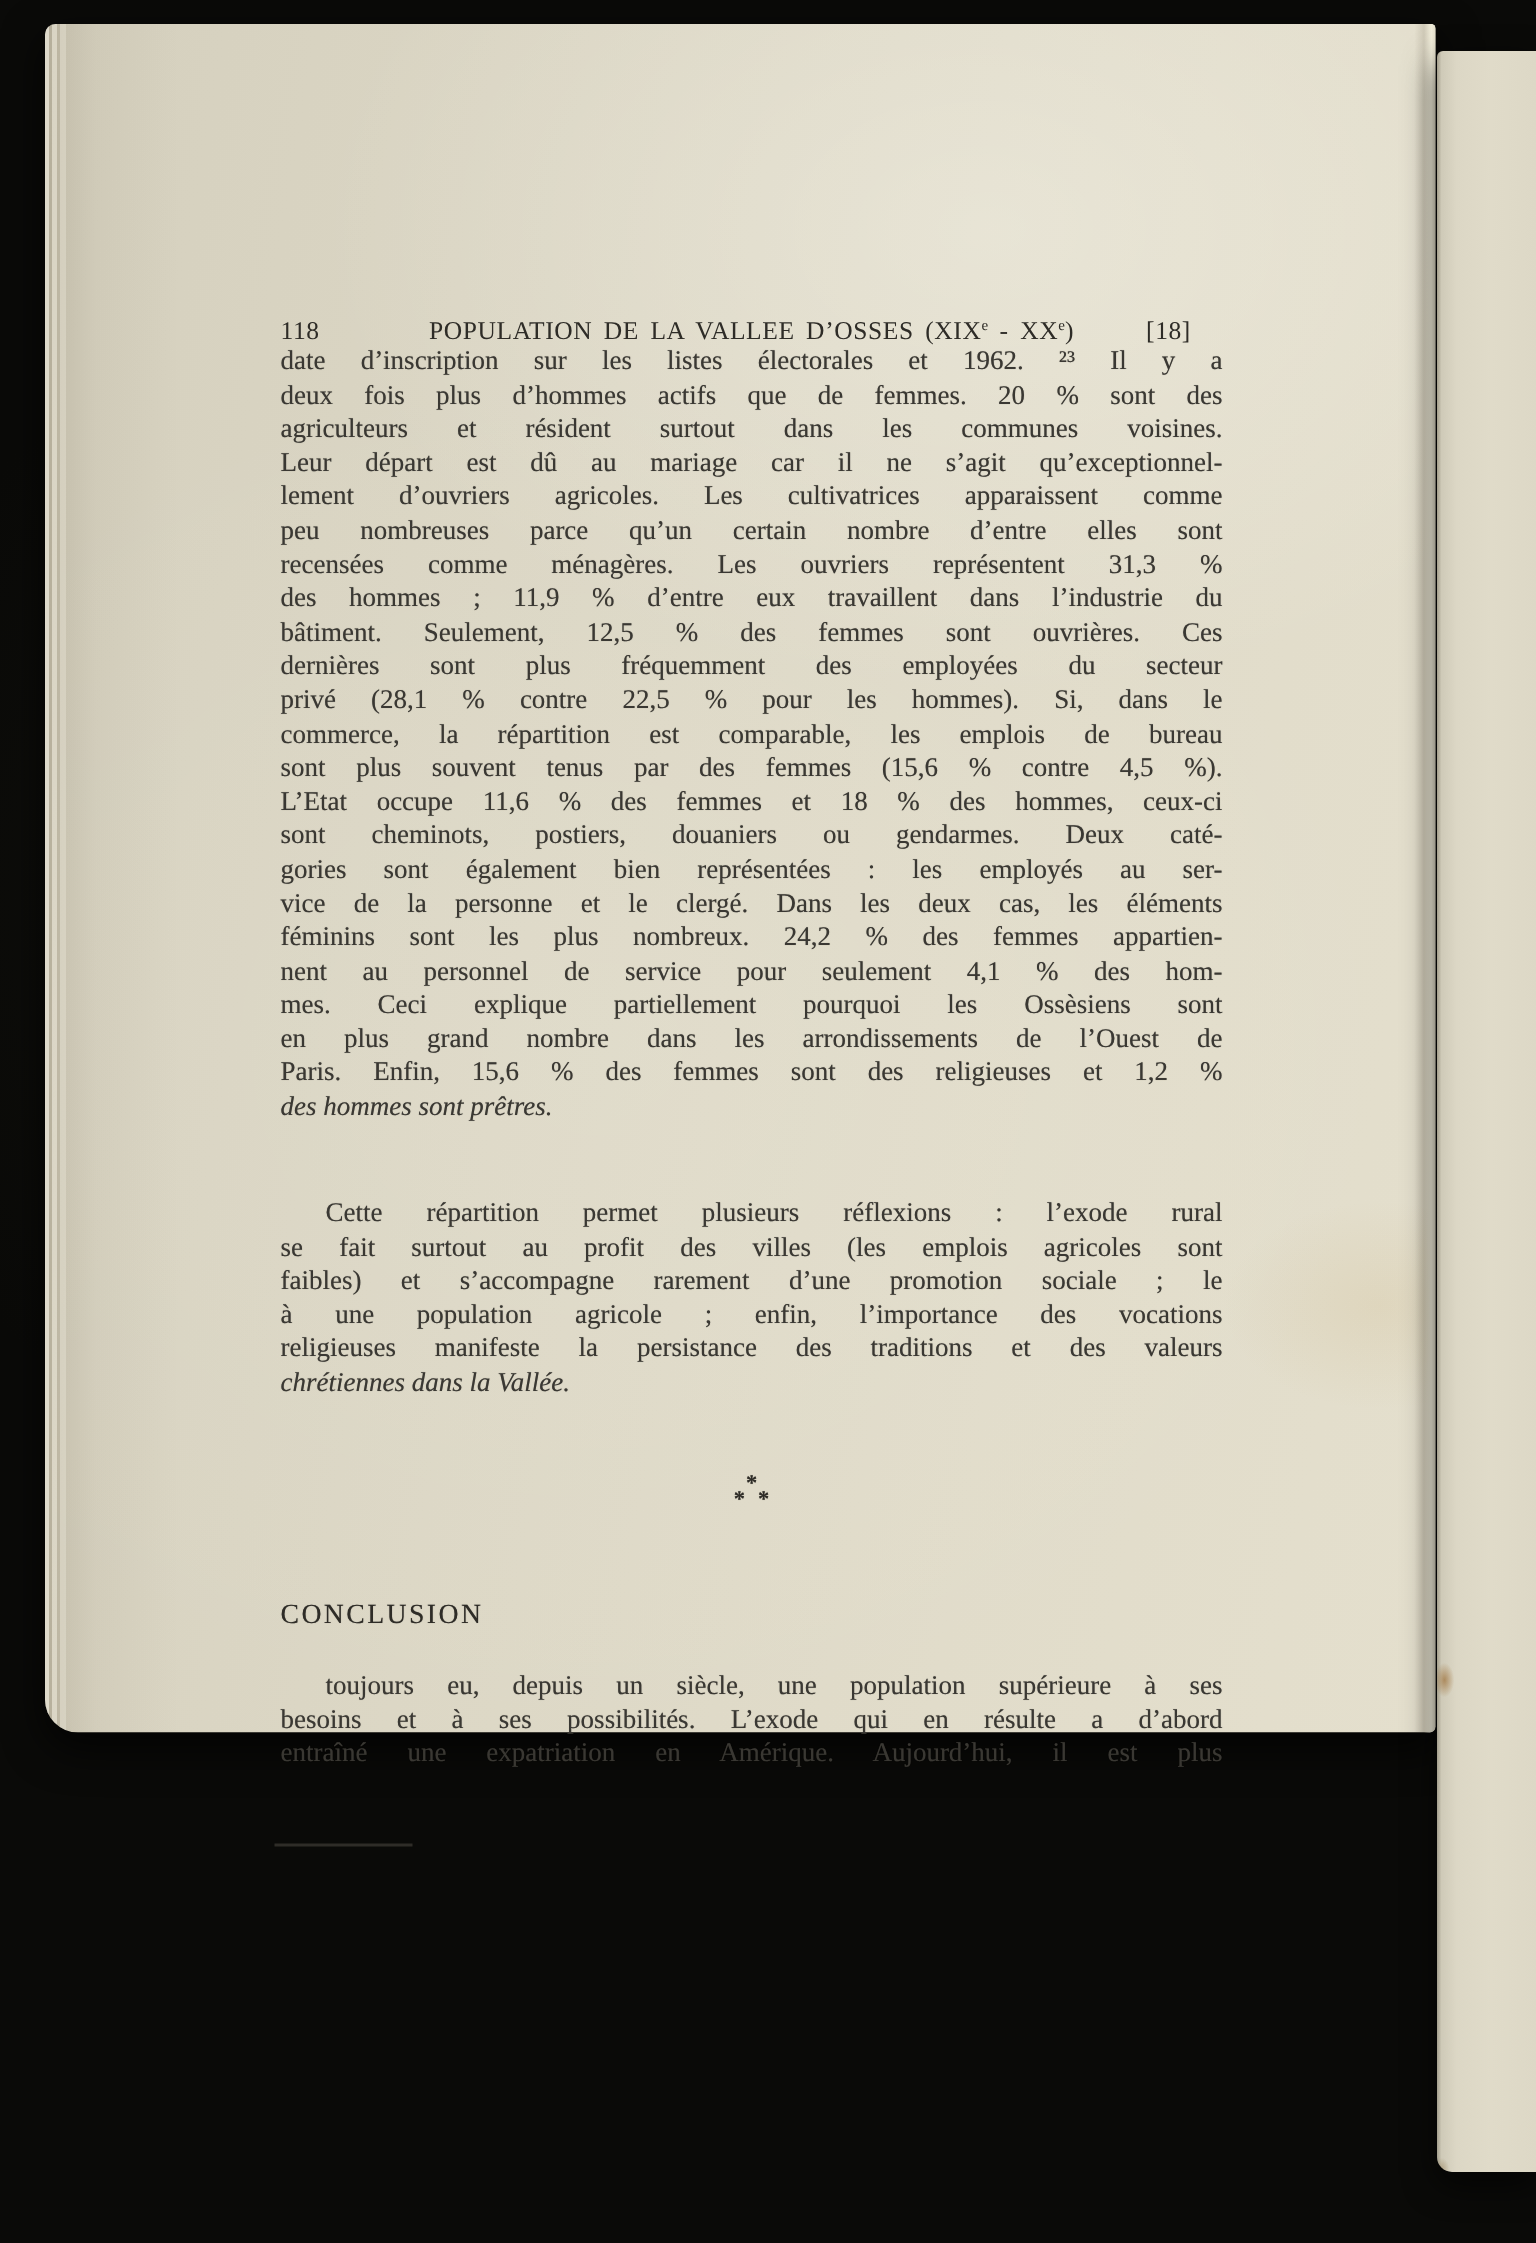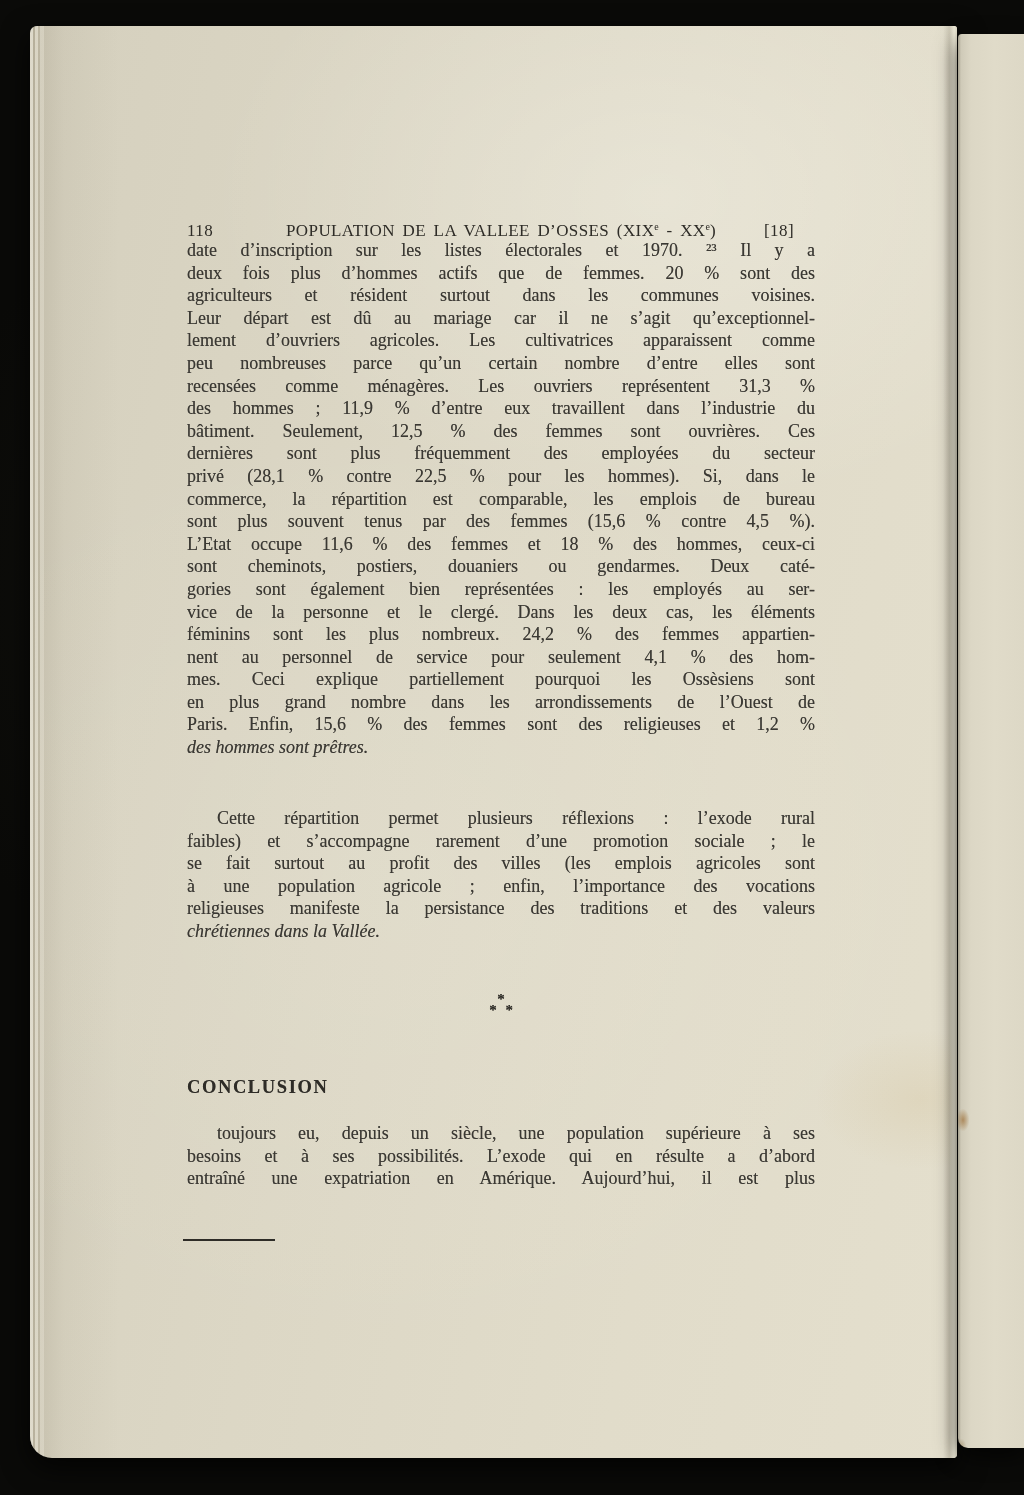--- a/index.html
+++ b/index.html
@@ -15,21 +15,21 @@
   body{
     background:
       radial-gradient(ellipse 900px 700px at 50% 40%, #14140f 0%, #0a0a08 70%),
       var(--bg);
     font-family:"Liberation Serif","DejaVu Serif",serif;
     position:relative;
   }
 
   
   .page{
-    position:absolute; left:30px; top:26px; width:927px; height:1432px;
+    position:absolute; left:30px; top:16px; width:927px; height:1139px;
     background:
       radial-gradient(ellipse 150px 100px at 96% 75%, rgba(180,140,60,.10), transparent 70%),
       radial-gradient(ellipse 600px 420px at 68% 12%, rgba(255,255,248,.28), transparent 75%),
       radial-gradient(ellipse 700px 600px at 40% 60%, rgba(255,255,245,.10), transparent 80%),
       linear-gradient(to right, rgba(110,100,78,.20) 0px, rgba(110,100,78,.06) 34px, rgba(110,100,78,0) 90px),
       linear-gradient(100deg,#d5d0be 0%, #dcd7c5 38%, #e1dcca 70%, #e4dfcd 100%);
     border-radius:7px 3px 4px 22px;
     box-shadow:0 10px 28px rgba(0,0,0,.75);
     color:var(--ink);
     padding-left:35px;
@@ -114,21 +114,21 @@
   <div class="edge-stack"></div>
   <div class="crease"></div>
 
   <div class="col page-header" style="position:absolute;">
     <span class="num">118</span>
     <span class="title"><span>POPULATION DE LA VALLEE D’OSSES (XIX</span><sup>e</sup><span> - XX</span><sup>e</sup><span>)</span></span>
     <span class="bracket">[18]</span>
   </div>
 
   <div class="col par par1" style="position:absolute;" data-last-left="true" data-indent="false">
-      <div class="tline">date d’inscription sur les listes électorales et 1970. ²³ Il y a</div>
+      <div class="tline">date d’inscription sur les listes électorales et 1962. ²³ Il y a</div>
       <div class="tline">deux fois plus d’hommes actifs que de femmes. 20 % sont des</div>
       <div class="tline">agriculteurs et résident surtout dans les communes voisines.</div>
       <div class="tline">Leur départ est dû au mariage car il ne s’agit qu’exceptionnel-</div>
       <div class="tline">lement d’ouvriers agricoles. Les cultivatrices apparaissent comme</div>
       <div class="tline">peu nombreuses parce qu’un certain nombre d’entre elles sont</div>
       <div class="tline">recensées comme ménagères. Les ouvriers représentent 31,3 %</div>
       <div class="tline">des hommes ; 11,9 % d’entre eux travaillent dans l’industrie du</div>
       <div class="tline">bâtiment. Seulement, 12,5 % des femmes sont ouvrières. Ces</div>
       <div class="tline">dernières sont plus fréquemment des employées du secteur</div>
       <div class="tline">privé (28,1 % contre 22,5 % pour les hommes). Si, dans le</div>
@@ -141,33 +141,33 @@
       <div class="tline">féminins sont les plus nombreux. 24,2 % des femmes appartien-</div>
       <div class="tline">nent au personnel de service pour seulement 4,1 % des hom-</div>
       <div class="tline">mes. Ceci explique partiellement pourquoi les Ossèsiens sont</div>
       <div class="tline">en plus grand nombre dans les arrondissements de l’Ouest de</div>
       <div class="tline">Paris. Enfin, 15,6 % des femmes sont des religieuses et 1,2 %</div>
       <div class="tline">des hommes sont prêtres.</div>
     </div>
 
   <div class="col par par2" style="position:absolute;" data-last-left="true" data-indent="true">
       <div class="tline">Cette répartition permet plusieurs réflexions : l’exode rural</div>
+      <div class="tline">se fait surtout au profit des villes (les emplois agricoles sont</div>
       <div class="tline">faibles) et s’accompagne rarement d’une promotion sociale ; le</div>
-      <div class="tline">se fait surtout au profit des villes (les emplois agricoles sont</div>
       <div class="tline">à une population agricole ; enfin, l’importance des vocations</div>
       <div class="tline">religieuses manifeste la persistance des traditions et des valeurs</div>
       <div class="tline">chrétiennes dans la Vallée.</div>
     </div>
 
   <div class="col asterism" style="position:absolute;">
     <div class="row1">*</div>
     <div class="row2">* *</div>
   </div>
 
-  <div class="col h-conclusion" style="position:absolute;font-weight:bold;">CONCLUSION</div>
+  <div class="col h-conclusion" style="position:absolute;">CONCLUSION</div>
 
   <div class="col par par3" style="position:absolute;" data-last-left="false" data-indent="true">
       <div class="tline">toujours eu, depuis un siècle, une population supérieure à ses</div>
       <div class="tline">besoins et à ses possibilités. L’exode qui en résulte a d’abord</div>
       <div class="tline">entraîné une expatriation en Amérique. Aujourd’hui, il est plus</div>
     </div>
 
   <hr class="fn-rule">
 
 </div>

